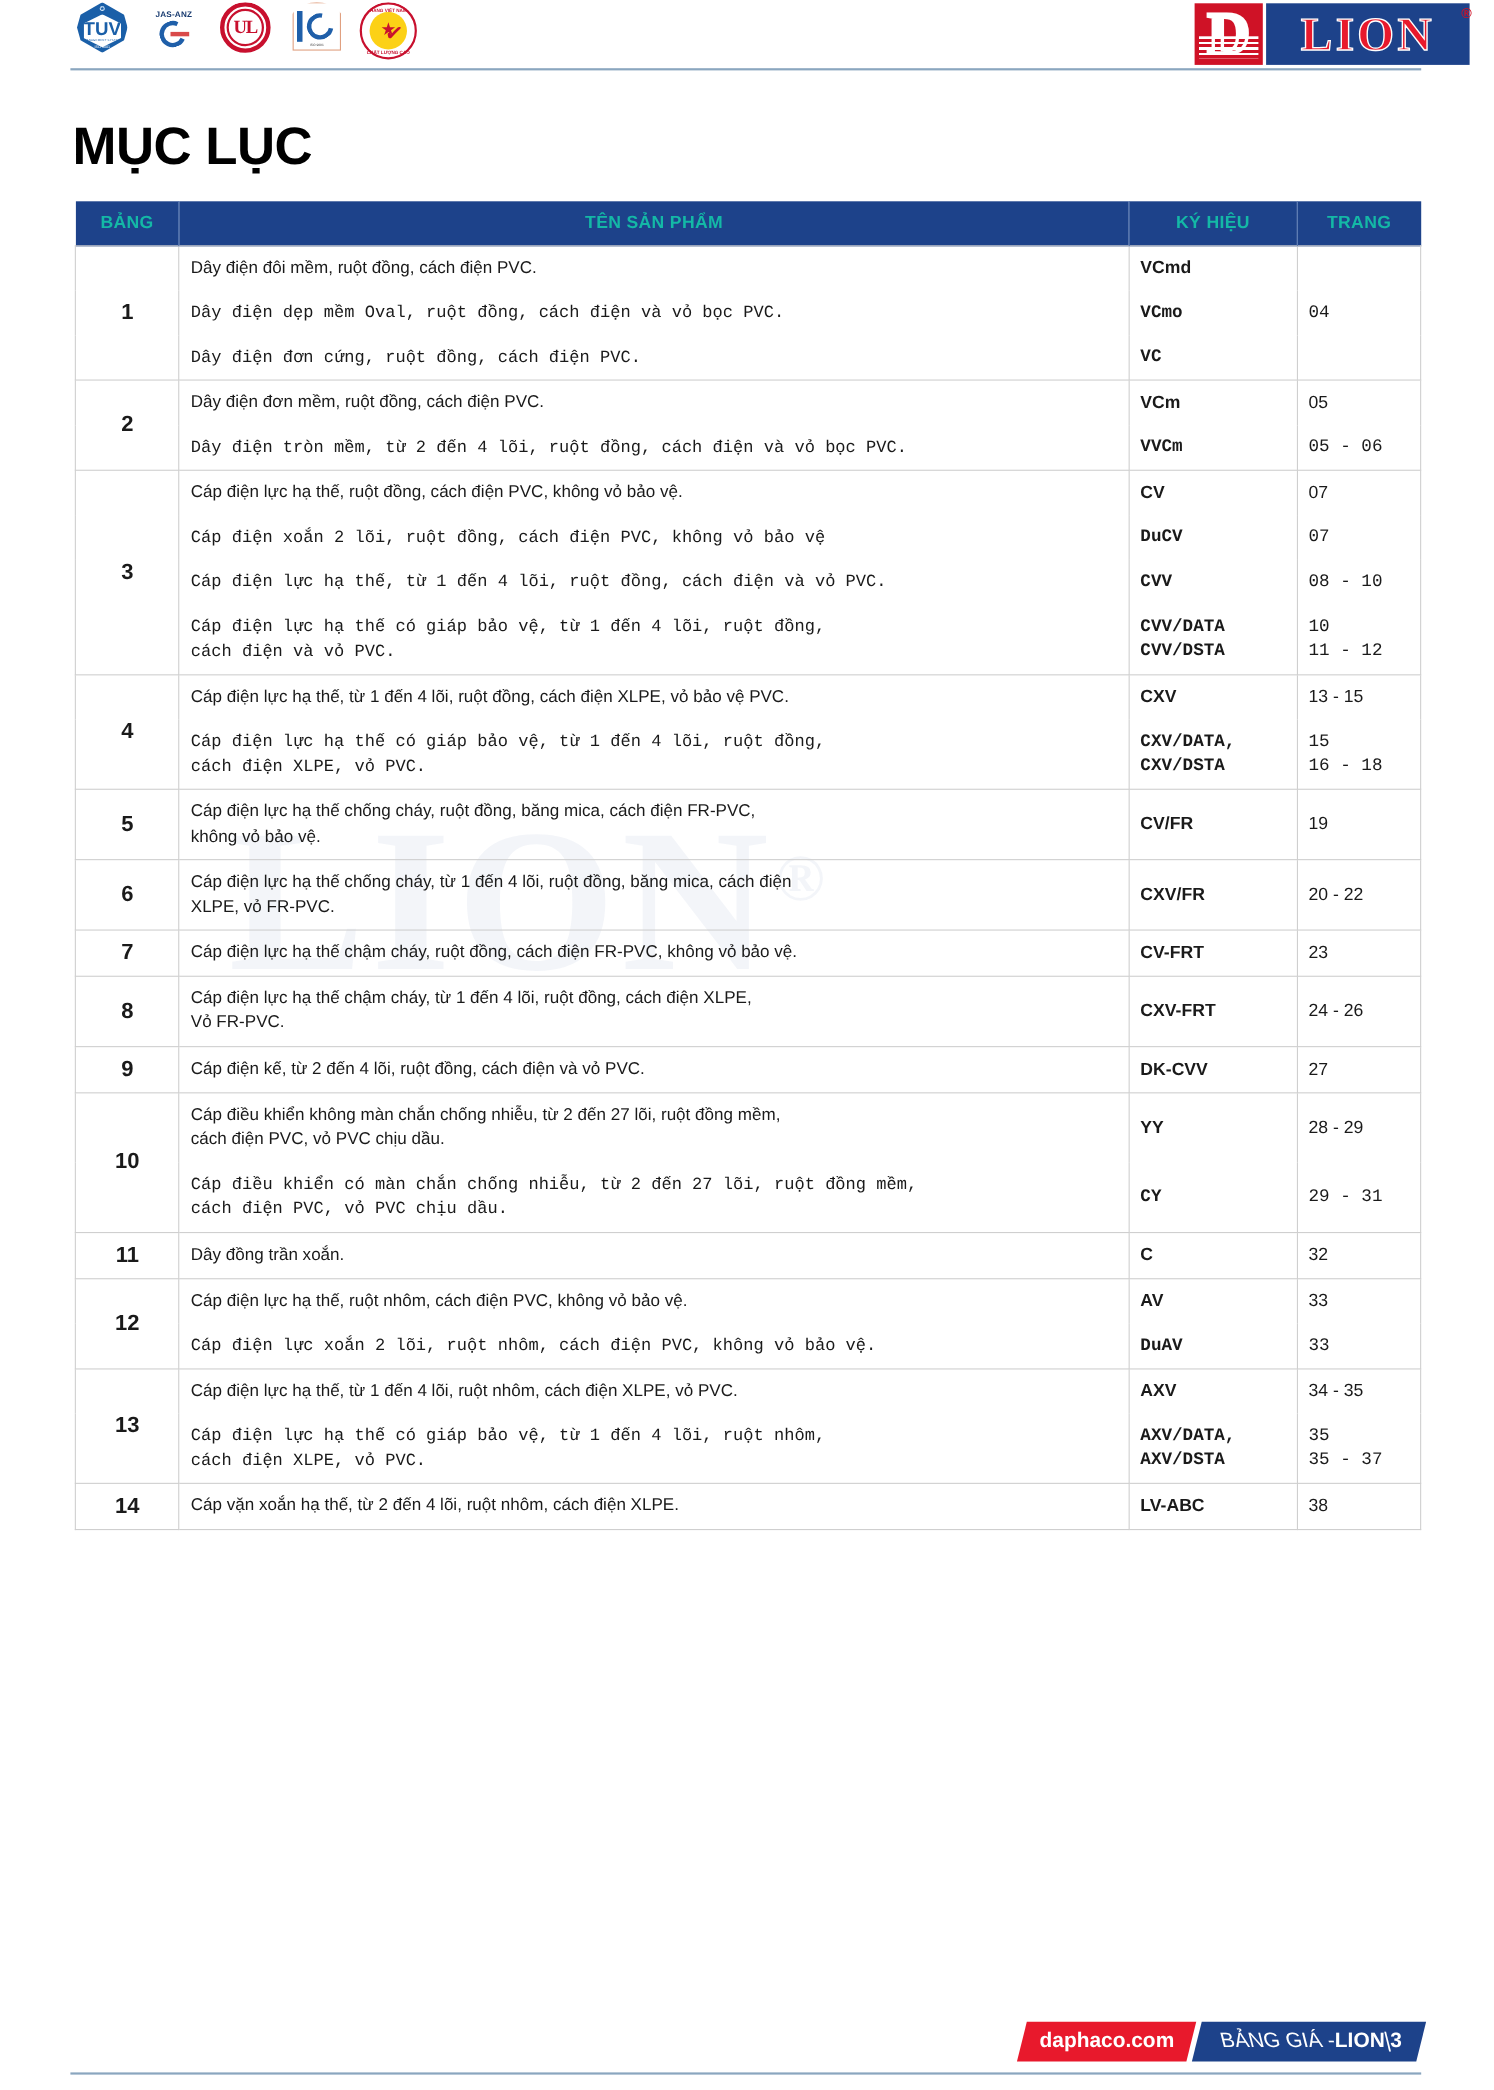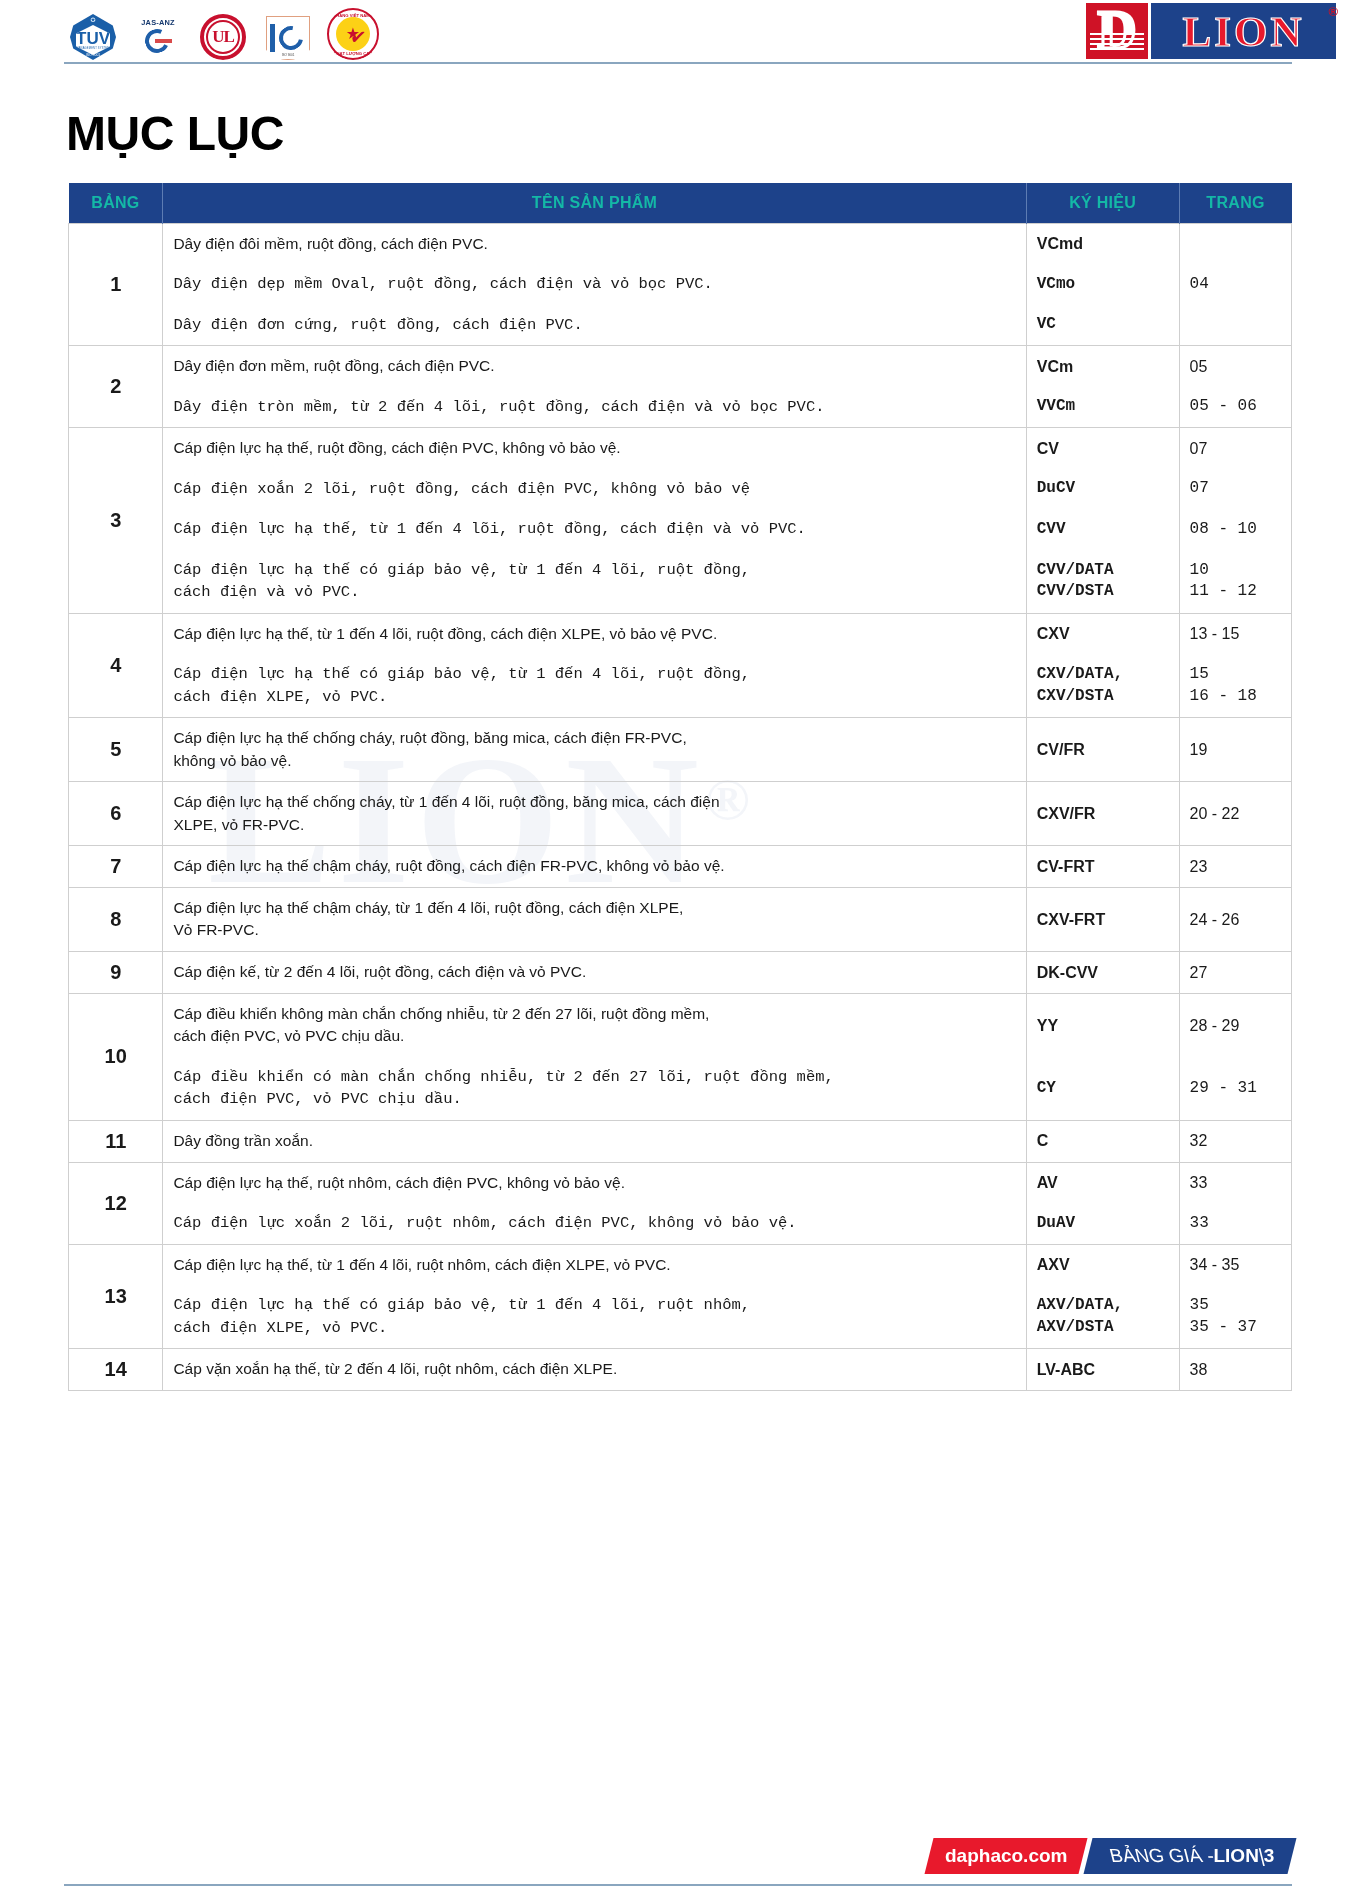--- a/index.html
+++ b/index.html
@@ -19,21 +19,21 @@
     height: 62px;
     padding: 0 22px 0 64px;
     display: flex;
     align-items: center;
     justify-content: space-between;
   }
   .cert-logos { display: flex; align-items: center; gap: 7px; }
   .cert {
     width: 58px; height: 58px; border-radius: 50%;
     background: #ffffff;
-    display: flex; align-items: flex-end; justify-content: center;
+    display: flex; align-items: flex-start; justify-content: center;
     position: relative; overflow: hidden;
   }
 
   
   .cert-tuv .badge {
     width: 46px; height: 46px; position: relative;
     background: #1a5fa8;
     clip-path: polygon(50% 0%, 93% 25%, 100% 50%, 93% 75%, 50% 100%, 7% 75%, 0% 50%, 7% 25%);
     display:flex; align-items:center; justify-content:center; flex-direction:column;
   }

